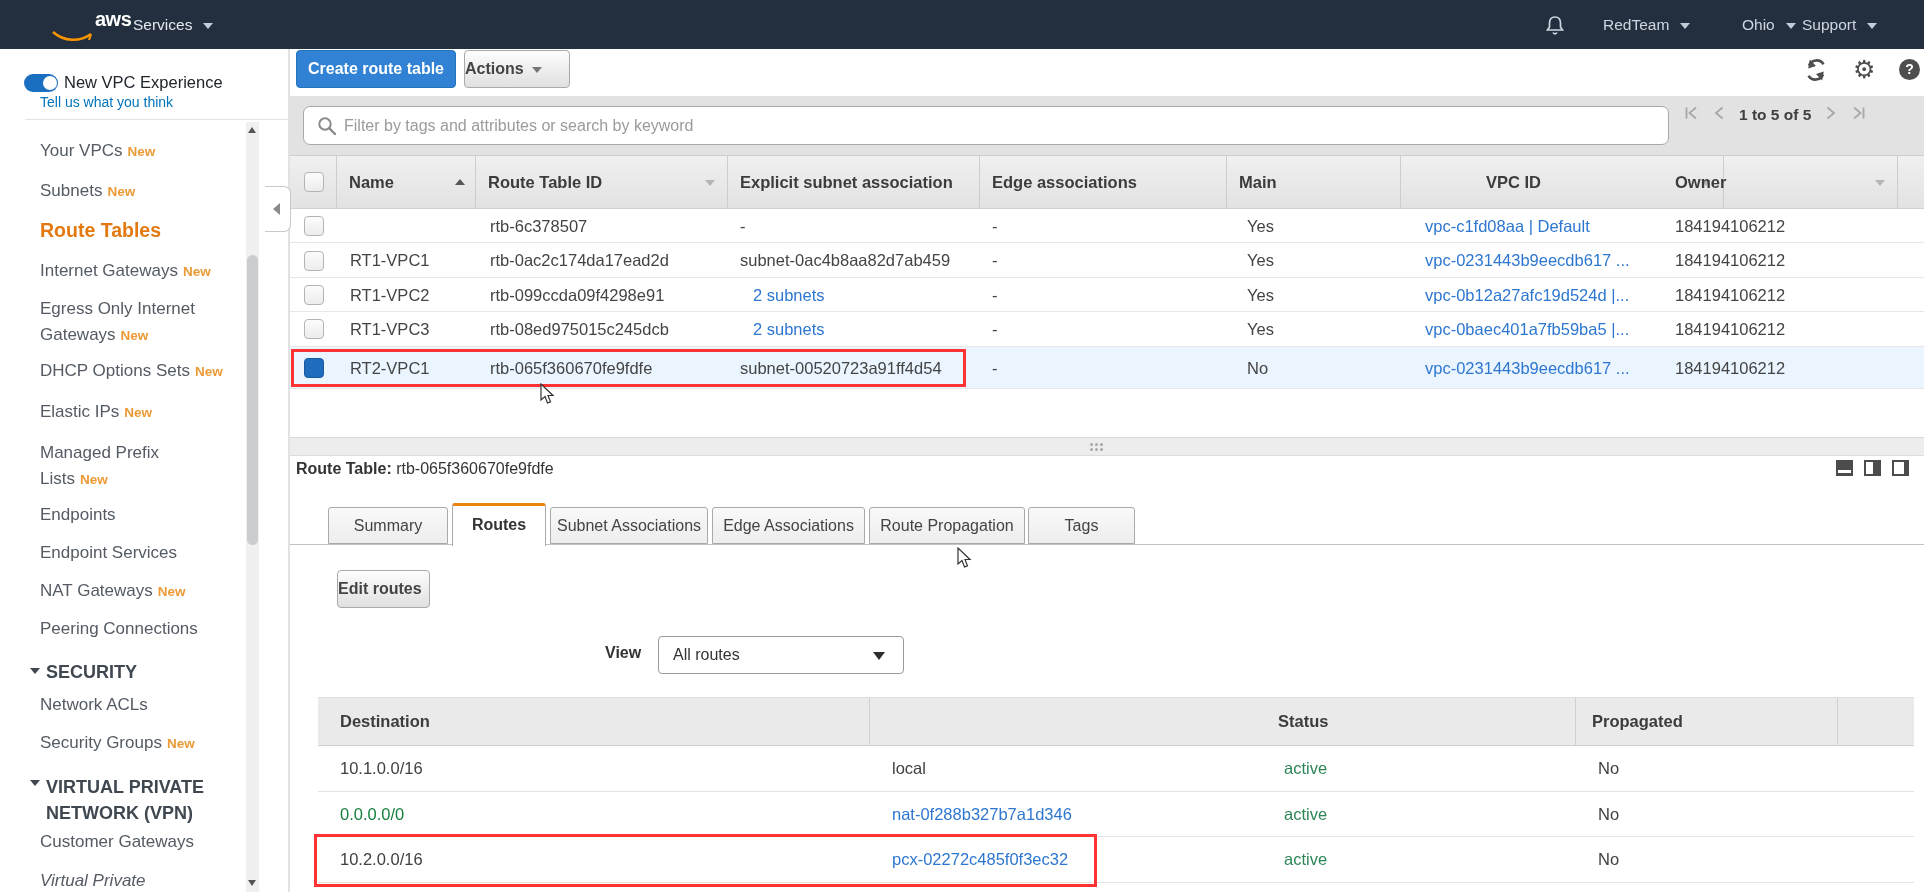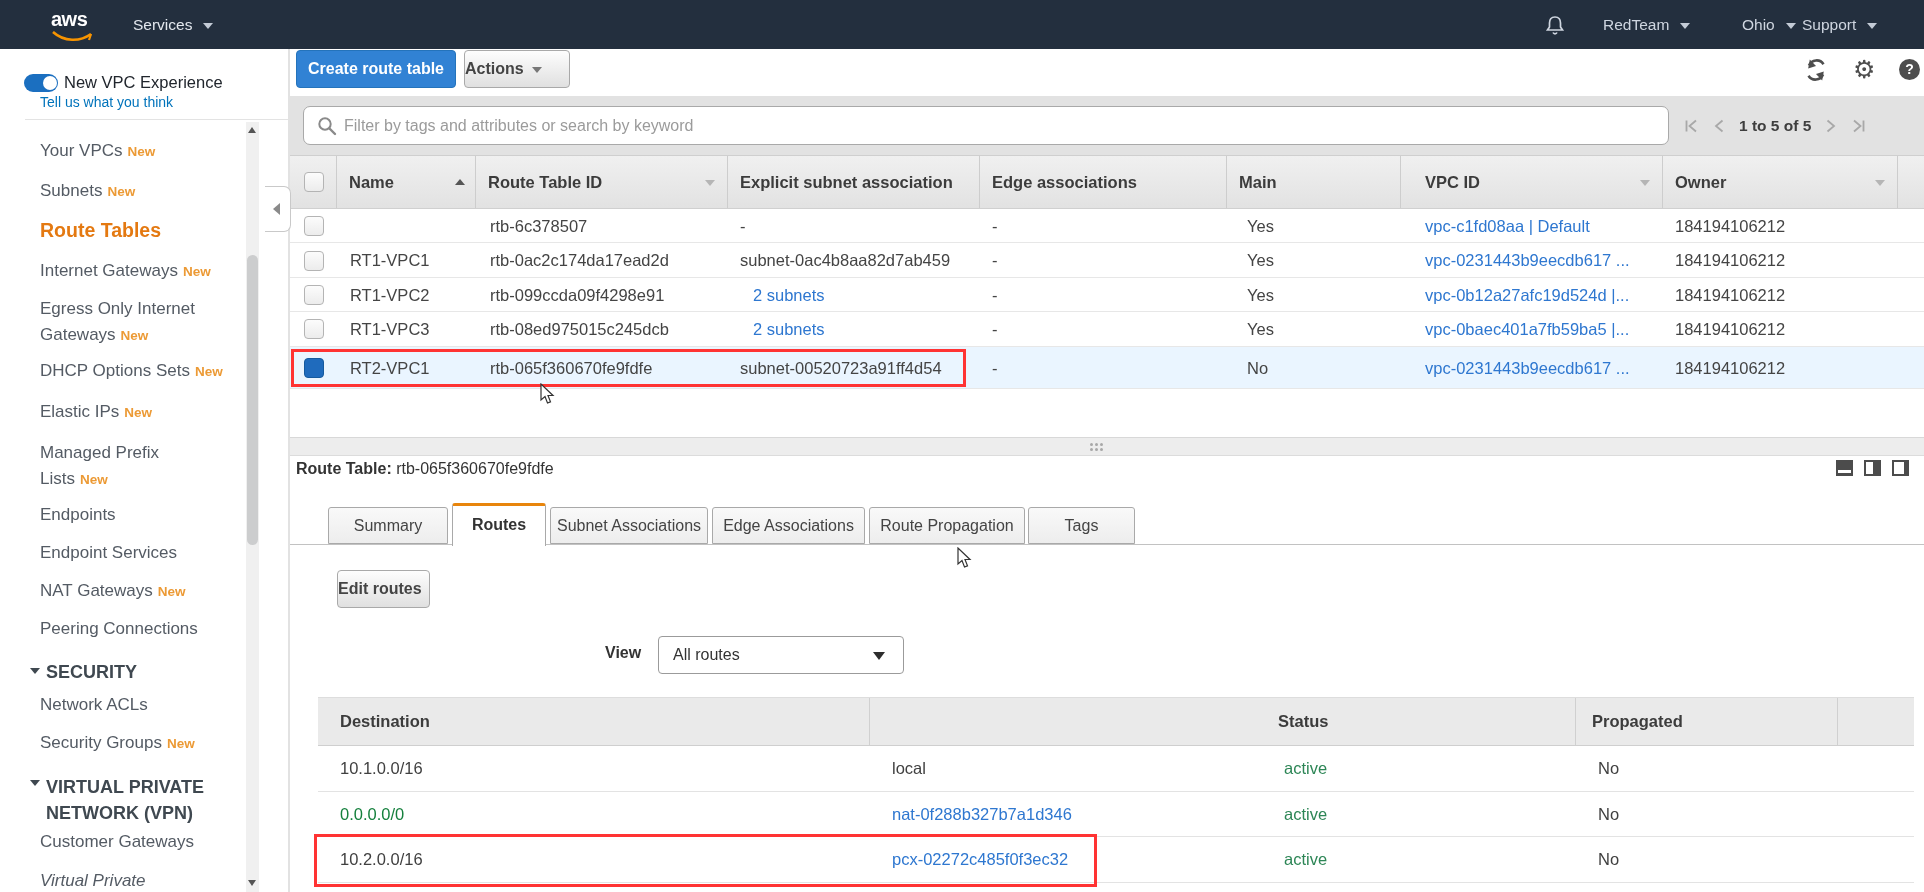--- a/index.html
+++ b/index.html
@@ -21,21 +21,21 @@
 .link{color:#2e77d0;}
 .row-cell{position:absolute;top:0;white-space:nowrap;}
 .redbox{position:absolute;border:3px solid #ff3333;z-index:50;}
 .cursor{position:absolute;z-index:60;}
 </style>
 </head>
 <body>
 
 <div id="nav">
   <div class="abs" style="left:51px;top:9px;width:44px;height:34px;">
-    <div style="color:#fff;font-weight:bold;font-size:20px;letter-spacing:-0.5px;line-height:20px;">aws</div>
+    <div style="color:#fff;font-weight:bold;font-size:20px;letter-spacing:-0.5px;line-height:20px;margin-left:44px;">aws</div>
     <svg width="44" height="13" style="position:absolute;left:0;top:21px;">
         <path d="M2 2 C 13 12, 29 12, 40 4" stroke="#f79400" stroke-width="2.6" fill="none"></path>
         <path d="M40 4 l-2 6" stroke="#f79400" stroke-width="2.2" fill="none"></path>
       </svg>
   </div>
   <div class="nav-item" style="left:133px;color:#e3e8ee;"><span>Services</span><span class="caret-dn"></span></div>
   <svg class="abs" style="left:1545px;top:14px;" width="20" height="22">
       <path d="M10 3 C6 3 4.5 6 4.5 9 L4.5 13 L2.5 16 L17.5 16 L15.5 13 L15.5 9 C15.5 6 14 3 10 3 Z" fill="none" stroke="#cfd6e0" stroke-width="1.7"></path>
       <path d="M8 18.5 a2.2 2.2 0 0 0 4 0" fill="none" stroke="#cfd6e0" stroke-width="1.7"></path>
     </svg>
@@ -97,21 +97,21 @@
 <div class="abs" style="left:1899px;top:59px;width:21px;height:21px;border-radius:50%;background:#4e4e4e;color:#fff;font-weight:bold;font-size:14px;text-align:center;line-height:21px;">?</div>
 
 <div class="abs" style="left:303px;top:106px;width:1366px;height:39px;background:#fff;border:1px solid #a9a9a9;border-radius:7px;">
   <svg class="abs" style="left:13px;top:9px;" width="21" height="21">
       <circle cx="8" cy="8" r="5.7" fill="none" stroke="#8a8a8a" stroke-width="2"></circle>
       <line x1="12.5" y1="12.5" x2="18" y2="18" stroke="#8a8a8a" stroke-width="2.4" stroke-linecap="round"></line>
     </svg>
   <div class="abs" style="left:40px;top:0;line-height:37px;font-size:16px;color:#9b9b9b;">Filter by tags and attributes or search by keyword</div>
 </div>
 
-<div class="abs" style="left:1684px;top:106px;height:39px;display:flex;align-items:center;gap:15px;">
+<div class="abs" style="left:1684px;top:106px;height:39px;display:flex;gap:15px;">
   <svg width="14" height="14">
       <path d="M2.5 1.5 v11" stroke="#a8a8a8" stroke-width="1.8" fill="none"></path>
       <path d="M12 1.5 L5.5 7 L12 12.5" stroke="#a8a8a8" stroke-width="1.8" fill="none"></path>
     </svg>
   <svg width="11" height="14">
       <path d="M9.5 1.5 L3 7 L9.5 12.5" stroke="#a8a8a8" stroke-width="1.8" fill="none"></path>
     </svg>
   <span style="font-weight:bold;font-size:15.5px;color:#3e3e3e;">1 to 5 of 5</span>
   <svg width="11" height="14">
       <path d="M1.5 1.5 L8 7 L1.5 12.5" stroke="#a8a8a8" stroke-width="1.8" fill="none"></path>
@@ -136,21 +136,21 @@
     </div>
     <div style="position: absolute; left: 438px; top: 0px; width: 252px; height: 52px; border-right: 1px solid rgb(205, 205, 205);">
       <span style="position:absolute;left:12px;top:0;line-height:52px;font-weight:bold;font-size:16.5px;color:#3c3c3c;white-space:nowrap;">Explicit subnet association</span>
     </div>
     <div style="position: absolute; left: 690px; top: 0px; width: 247px; height: 52px; border-right: 1px solid rgb(205, 205, 205);">
       <span style="position:absolute;left:12px;top:0;line-height:52px;font-weight:bold;font-size:16.5px;color:#3c3c3c;white-space:nowrap;">Edge associations</span>
     </div>
     <div style="position: absolute; left: 937px; top: 0px; width: 174px; height: 52px; border-right: 1px solid rgb(205, 205, 205);">
       <span style="position:absolute;left:12px;top:0;line-height:52px;font-weight:bold;font-size:16.5px;color:#3c3c3c;white-space:nowrap;">Main</span>
     </div>
-    <div style="position: absolute; left: 1111px; top: 0px; width: 262px; height: 52px; border-right: 1px solid rgb(205, 205, 205);">
+    <div style="position: absolute; left: 1172px; top: 0px; width: 262px; height: 52px; border-right: 1px solid rgb(205, 205, 205);">
       <span style="position:absolute;left:24px;top:0;line-height:52px;font-weight:bold;font-size:16.5px;color:#3c3c3c;white-space:nowrap;">VPC ID</span>
       <div class="hdr-caret" style="right:12px;"></div>
     </div>
     <div style="position: absolute; left: 1373px; top: 0px; width: 235px; height: 52px; border-right: 1px solid rgb(205, 205, 205);">
       <span style="position:absolute;left:12px;top:0;line-height:52px;font-weight:bold;font-size:16.5px;color:#3c3c3c;white-space:nowrap;">Owner</span>
       <div class="hdr-caret" style="right:12px;"></div>
     </div>
     <div style="position: absolute; left: 1608px; top: 0px; width: 26px; height: 52px;"></div>
   </div>
 <div class="abs" style="left:290px;top:209px;width:1634px;height:228px;background:#fff;"></div>

